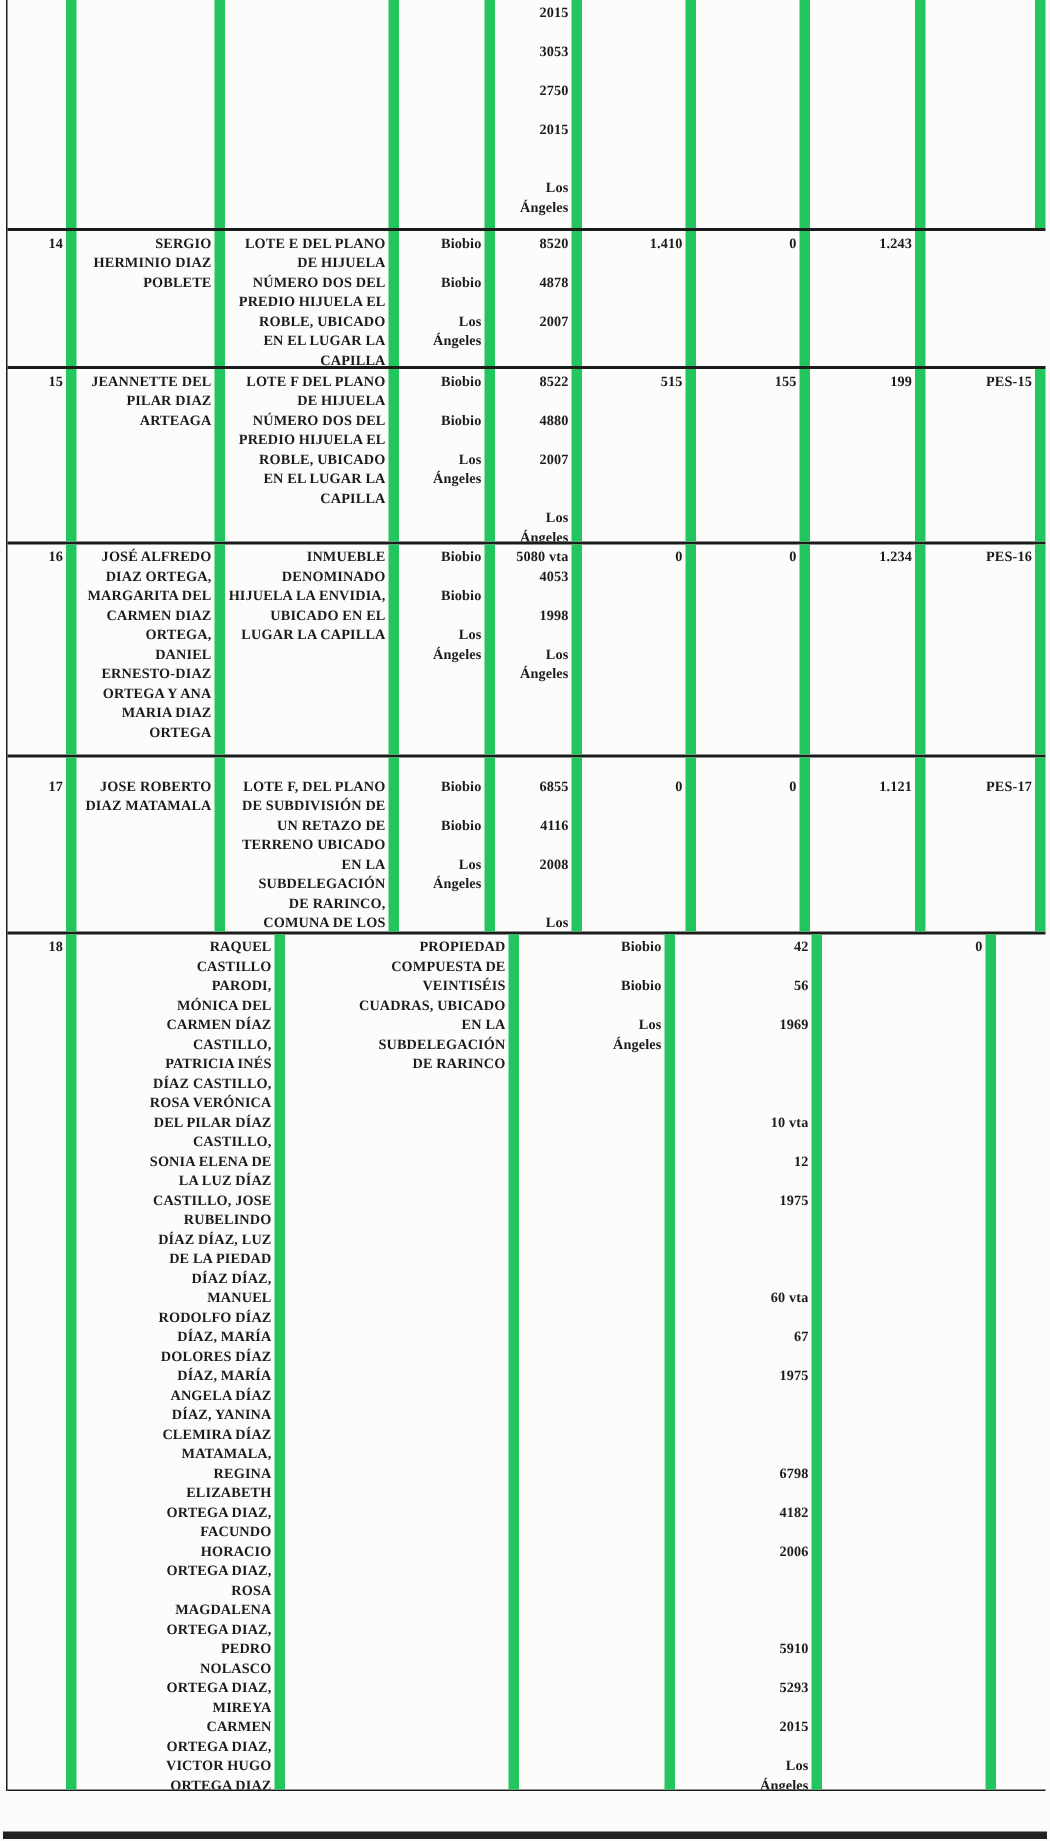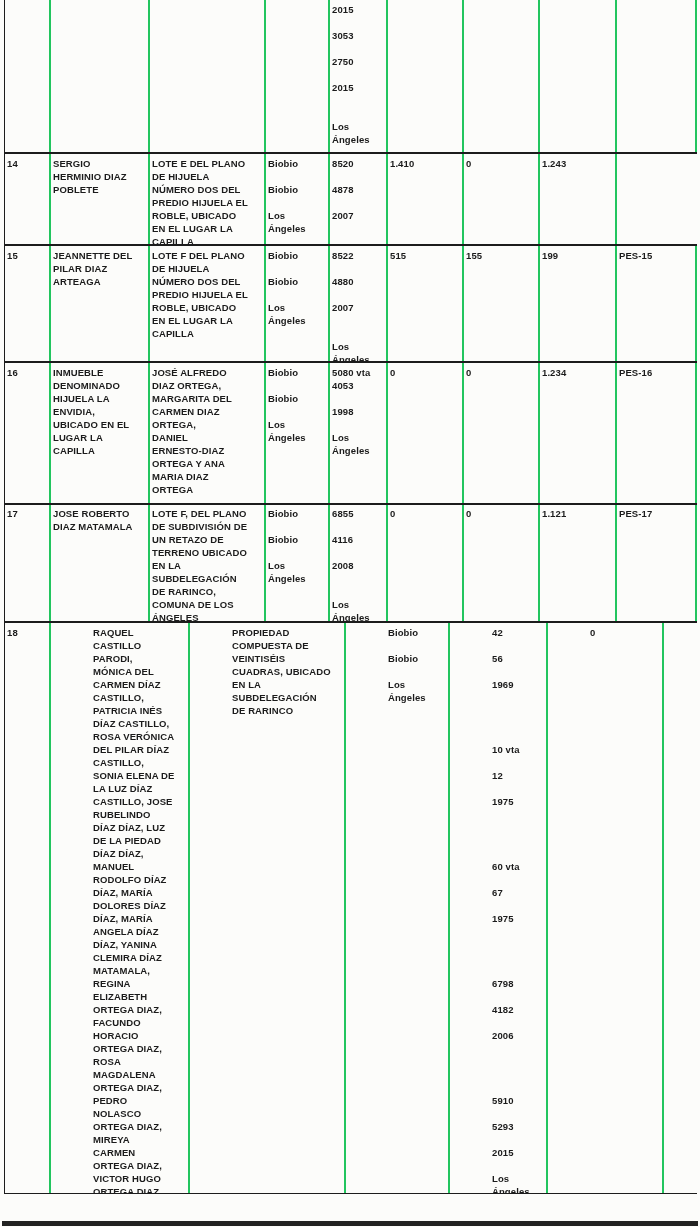--- a/index.html
+++ b/index.html
@@ -23,39 +23,40 @@
     box-sizing: border-box;
   }
   .row {
     display: grid;
     grid-template-columns: 46px 99px 116px 64px 58px 76px 76px 77px 1fr;
     box-sizing: border-box;
   }
   .row + .row { border-top: 2px solid #1c1c1c; }
   .row.last { border-bottom: 1px solid #1c1c1c; gap: 40px; }
   .cell {
-    border-right: 2px solid #22c55e;
+    border-right: 7px solid #22c55e;
     box-sizing: border-box;
     padding: 3px 2px 0 2px;
-    text-align: left;
+    text-align: right;
     font-size: 9.5px;
     line-height: 13px;
     font-weight: 700;
     color: #1b1b1b;
     white-space: pre-line;
     overflow: hidden;
     letter-spacing: 0.1px;
+    font-family: Liberation Serif, serif;
   }
   .r-cont  { height: 152px; }
   .r14     { height: 92px; }
   .r15     { height: 117px; }
   .r16     { height: 142px; }
   .r17     { height: 118px; }
   .r18     { height: 573px; }
-  .r17 .cell { padding-top: 2px; }
+  .r17 .cell { padding-top: 14px; }
   .bottom-bar {
     position: absolute;
     left: 2px; top: 1221px;
     width: 696px; height: 5px;
     background: #222;
   }
 </style>
 </head>
 <body>
 
@@ -144,35 +145,35 @@
 Los
 Ángeles</div>
       <div class="cell">515</div>
       <div class="cell">155</div>
       <div class="cell">199</div>
       <div class="cell">PES-15</div>
     </div>
 
     <div class="row r16">
       <div class="cell">16</div>
-      <div class="cell">INMUEBLE
-DENOMINADO
-HIJUELA LA ENVIDIA,
-UBICADO EN EL
-LUGAR LA CAPILLA</div>
       <div class="cell">JOSÉ ALFREDO
 DIAZ ORTEGA,
 MARGARITA DEL
 CARMEN DIAZ
 ORTEGA,
 DANIEL
 ERNESTO-DIAZ
 ORTEGA Y ANA
 MARIA DIAZ
 ORTEGA</div>
+      <div class="cell">INMUEBLE
+DENOMINADO
+HIJUELA LA ENVIDIA,
+UBICADO EN EL
+LUGAR LA CAPILLA</div>
       <div class="cell">Biobio
 
 Biobio
 
 Los
 Ángeles</div>
       <div class="cell">5080 vta
 4053
 
 1998

